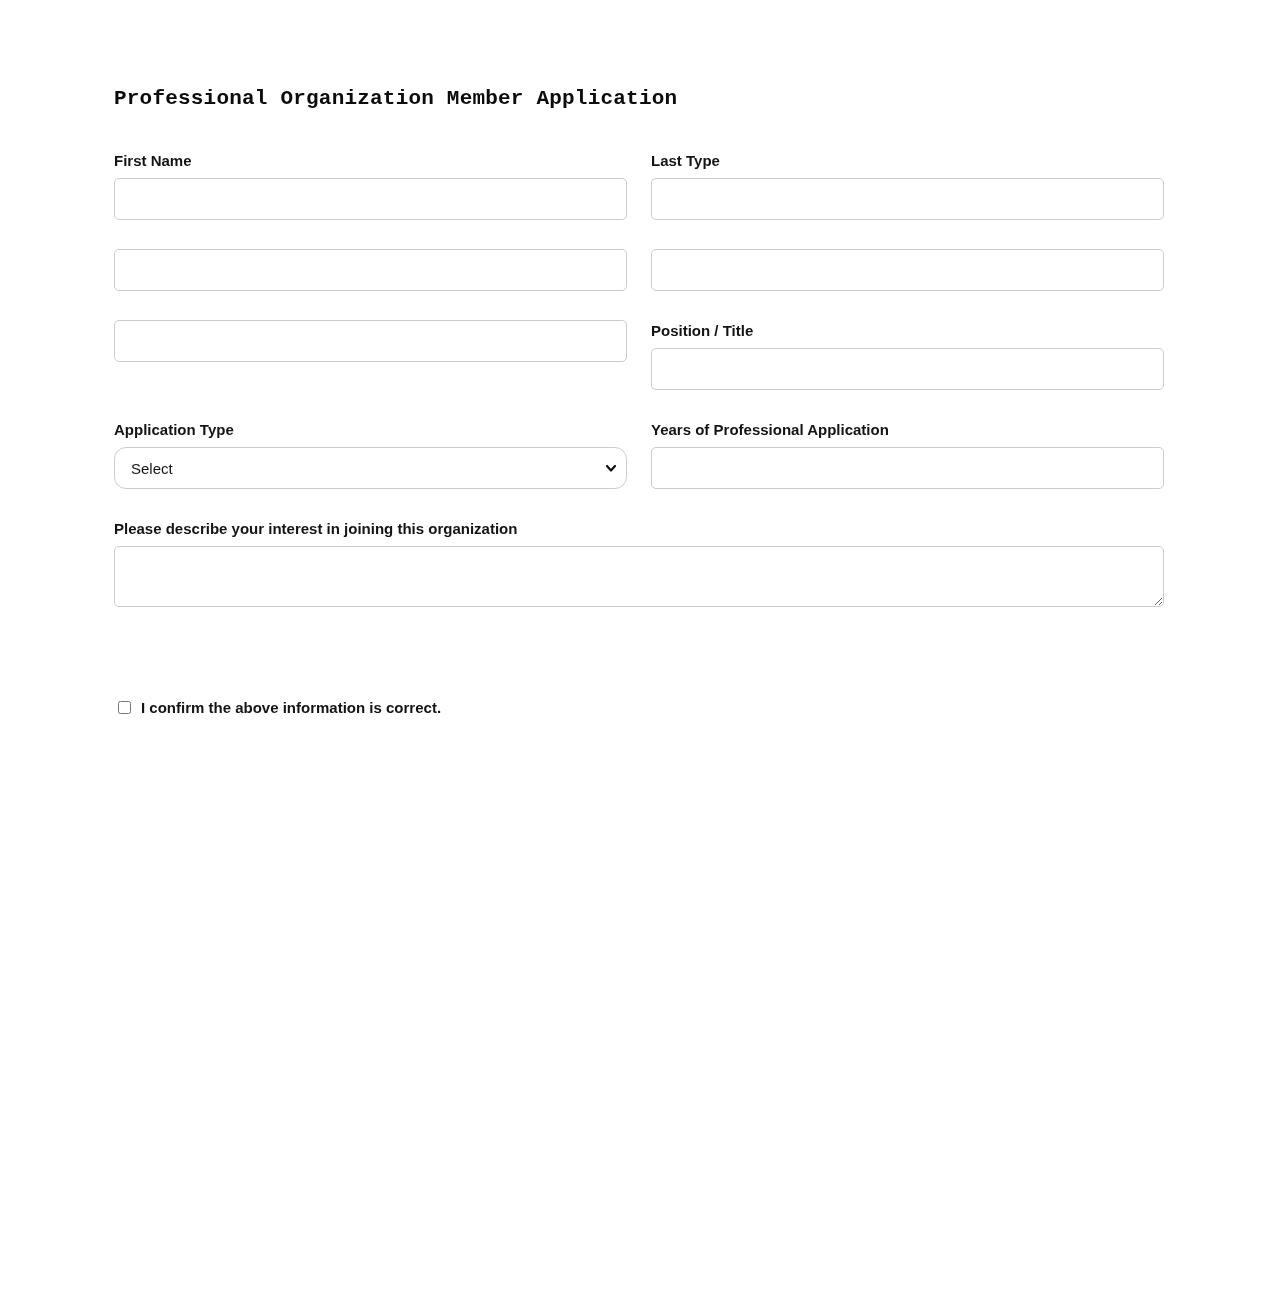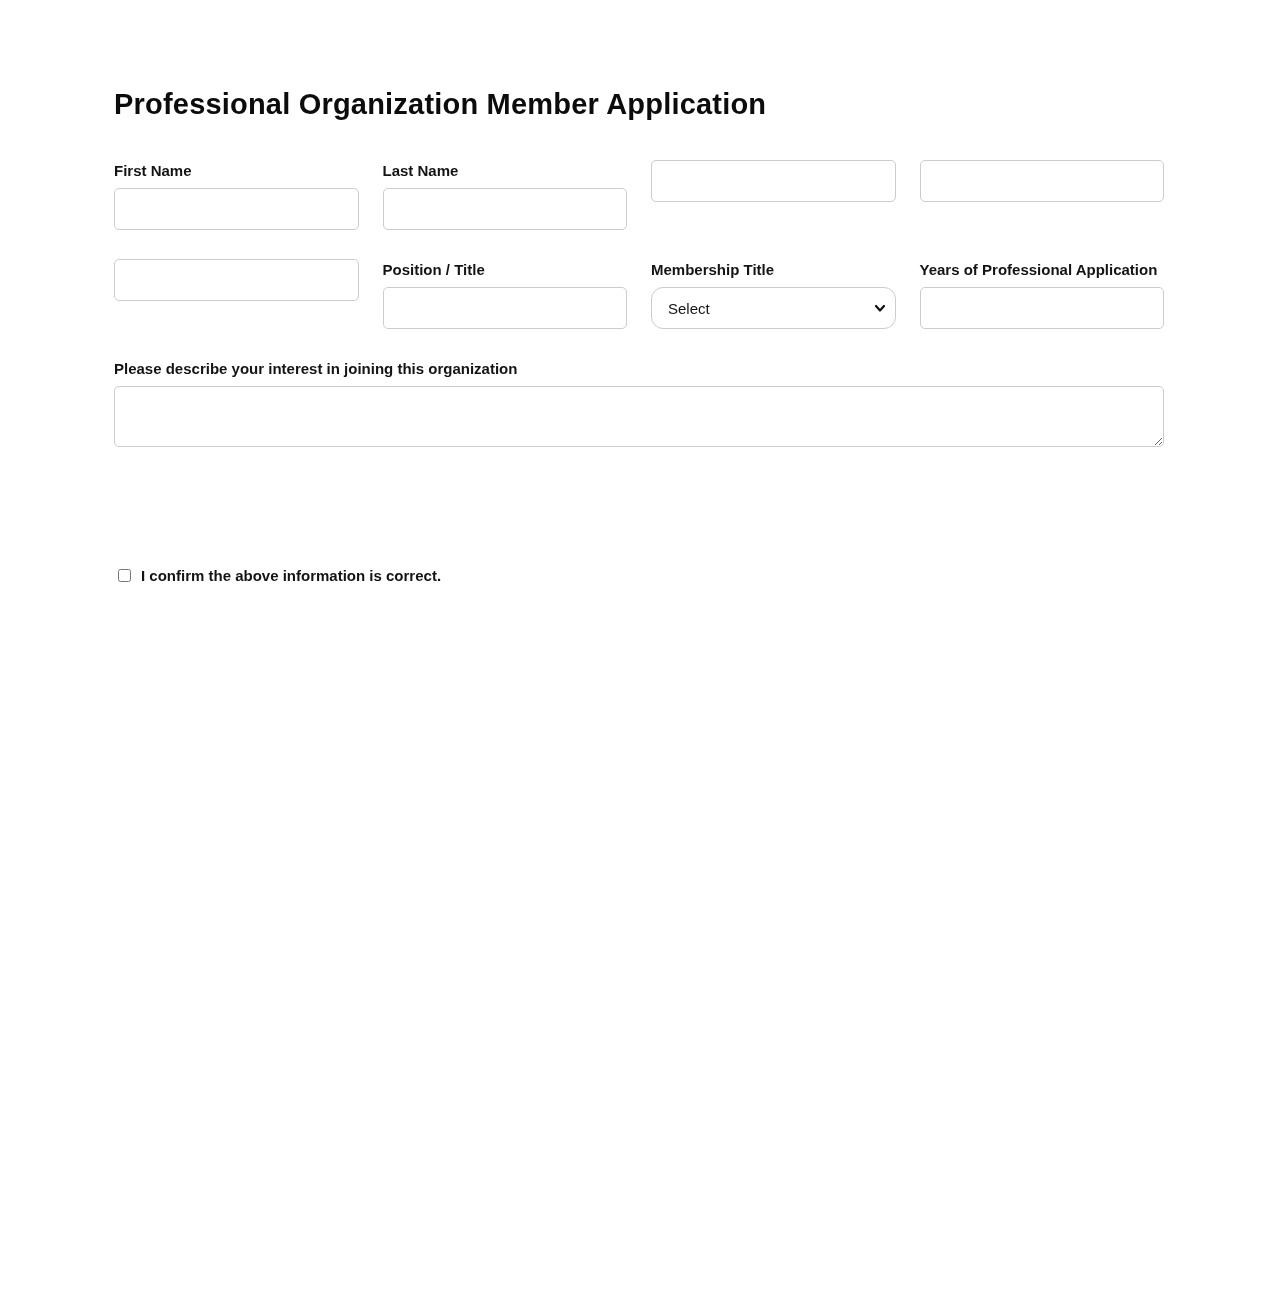--- a/index.html
+++ b/index.html
@@ -12,30 +12,31 @@
     min-height: 1300px;
     font-family: "Liberation Sans", sans-serif;
     color: #141414;
     box-sizing: border-box;
   }
   .page {
     padding: 86px 114px 0 114px;
     box-sizing: border-box;
   }
   .form-title {
-    font-size: 29px;
+    font-size: 21px;
     font-weight: 700;
     color: #0c0c0c;
     line-height: 1.25;
     margin: 0 0 38px 0;
     letter-spacing: 0.2px;
+    font-family: Liberation Mono, monospace;
   }
   .form-grid {
     display: grid;
-    grid-template-columns: 1fr 1fr 1fr 1fr;
+    grid-template-columns: 1fr 1fr;
     column-gap: 24px;
   }
   .field {
     margin-bottom: 29px;
   }
   .field-label {
     display: block;
     font-size: 15px;
     font-weight: 600;
     line-height: 21px;
@@ -97,21 +98,21 @@
     border-radius: 5px;
     background: #ffffff;
     font-family: "Liberation Sans", sans-serif;
     font-size: 15px;
     color: #141414;
     padding: 8px 12px;
     resize: vertical;
     outline: none;
   }
   .confirm-row {
-    margin-top: 118px;
+    margin-top: 90px;
     display: flex;
     align-items: center;
   }
   .confirm-checkbox {
     width: 13px;
     height: 13px;
     margin: 0 0 0 4px;
     flex: 0 0 auto;
     accent-color: #ffffff;
   }
@@ -132,21 +133,21 @@
   <h1 class="form-title">Professional Organization Member Application</h1>
 
   <div class="form-grid">
 
     <div class="field">
       <label class="field-label">First Name</label>
       <input type="text" class="text-input" value="" style="">
     </div>
 
     <div class="field">
-      <label class="field-label">Last Name</label>
+      <label class="field-label">Last Type</label>
       <input type="text" class="text-input" value="" style="">
     </div>
 
     <div class="field">
       <input type="text" class="text-input" value="" style="">
     </div>
 
     <div class="field">
       <input type="text" class="text-input" value="" style="">
     </div>
@@ -154,21 +155,21 @@
     <div class="field">
       <input type="text" class="text-input" value="" style="">
     </div>
 
     <div class="field">
       <label class="field-label">Position / Title</label>
       <input type="text" class="text-input" value="" style="">
     </div>
 
     <div class="field">
-      <label class="field-label">Membership Title</label>
+      <label class="field-label">Application Type</label>
       <div class="select-wrap">
         <select class="select-input">
           <option>Select</option>
         </select>
         <svg class="select-chevron" width="14" height="14" viewBox="0 0 14 14">
           <polyline points="3,5 7,9.5 11,5" fill="none" stroke="#111111" stroke-width="2.2" stroke-linecap="round" stroke-linejoin="round"></polyline>
         </svg>
       </div>
     </div>
 

